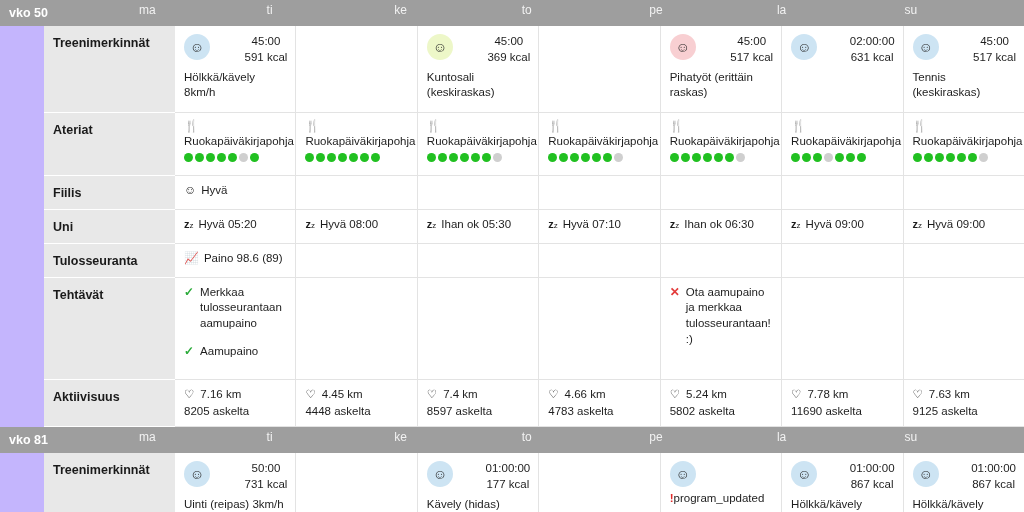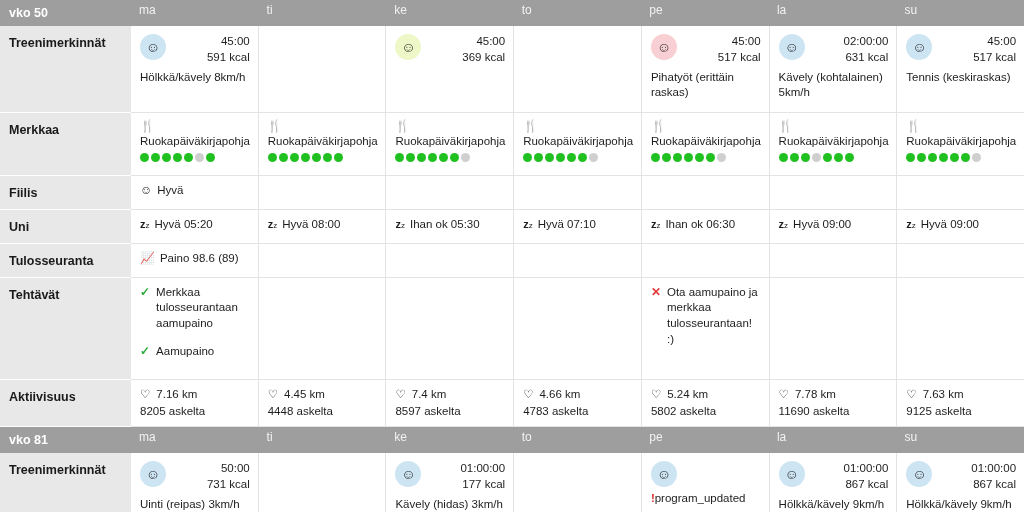--- a/index.html
+++ b/index.html
@@ -32,21 +32,21 @@
     color:#ffffff;
   }
   .weekhead .wh-day {
     flex:1 1 0; min-width:0;
     height:32px; line-height:26px;
     padding-left:8px;
     font-size:12px; font-weight:normal;
     color:#f2f2f2;
   }
 
-  .row { display:flex; align-items:stretch; }
+  .row { display:flex; align-items:stretch;padding-left:44px; }
   .row .rlabel {
     width:131px; flex:0 0 131px;
     background:#e8e8e8;
     color:#1a1a1a;
     font-size:12.5px; font-weight:bold;
     padding:10px 0 0 9px;
     border-bottom:1px solid #ffffff;
   }
   .row .cell {
     flex:1 1 0; min-width:0;
@@ -64,21 +64,21 @@
   
   .train { margin-bottom:4px; }
   .train-top { display:flex; align-items:flex-start; justify-content:space-between; }
   .smiley {
     width:26px; height:26px; flex:0 0 26px;
     border-radius:50%;
     display:flex; align-items:center; justify-content:center;
     font-size:14px; color:#232323; line-height:1;
     margin-top:1px;
   }
-  .train-nums { text-align:right; font-size:11.5px; line-height:1.38; padding-top:1px; }
+  .train-nums { text-align:center; font-size:11.5px; line-height:1.38; padding-top:1px; }
   .train-title { margin-top:4px; font-size:11.5px; line-height:1.34; }
 
   
   .meal-icon { font-size:12px; line-height:1.1; letter-spacing:-1px; color:#1d1d1d; }
   .meal-name { margin-top:1px; font-size:11.5px; white-space:nowrap; }
   .dots { margin-top:4px; display:flex; gap:2px; }
   .dot { width:9px; height:9px; border-radius:50%; }
 
   
   .iline { display:flex; align-items:flex-start; gap:5px; }
@@ -131,20 +131,21 @@
       <div class="cell"></div>
       <div class="cell">
           <div class="train">
             <div class="train-top">
               <div class="smiley" style="background: rgb(237, 247, 200);">☺</div>
               <div class="train-nums">
                 <div>45:00</div>
                 <div>369 kcal</div>
               </div>
             </div>
+            <div class="train-title">Kuntosali (keskiraskas)</div>
           </div>
         </div>
       <div class="cell"></div>
       <div class="cell">
           <div class="train">
             <div class="train-top">
               <div class="smiley" style="background: rgb(248, 207, 210);">☺</div>
               <div class="train-nums">
                 <div>45:00</div>
                 <div>517 kcal</div>
@@ -155,39 +156,38 @@
         </div>
       <div class="cell">
           <div class="train">
             <div class="train-top">
               <div class="smiley" style="background: rgb(205, 228, 243);">☺</div>
               <div class="train-nums">
                 <div>02:00:00</div>
                 <div>631 kcal</div>
               </div>
             </div>
-            <div class="train-title">Kävely (kohtalainen) 5km/h</div>
           </div>
         </div>
       <div class="cell">
           <div class="train">
             <div class="train-top">
               <div class="smiley" style="background: rgb(205, 228, 243);">☺</div>
               <div class="train-nums">
                 <div>45:00</div>
                 <div>517 kcal</div>
               </div>
             </div>
             <div class="train-title">Tennis (keskiraskas)</div>
           </div>
         </div>
     </div>
 
     <div class="row" style="min-height:63px;">
-      <div class="rlabel">Merkkaa</div>
+      <div class="rlabel">Ateriat</div>
       <div class="cell">
           <div class="meal-icon">🍴</div>
           <div class="meal-name">Ruokapäiväkirjapohja</div>
           <div class="dots">
             <span class="dot" style="background: rgb(33, 192, 33);"></span>
             <span class="dot" style="background: rgb(33, 192, 33);"></span>
             <span class="dot" style="background: rgb(33, 192, 33);"></span>
             <span class="dot" style="background: rgb(33, 192, 33);"></span>
             <span class="dot" style="background: rgb(33, 192, 33);"></span>
             <span class="dot" style="background: rgb(207, 207, 207);"></span>

